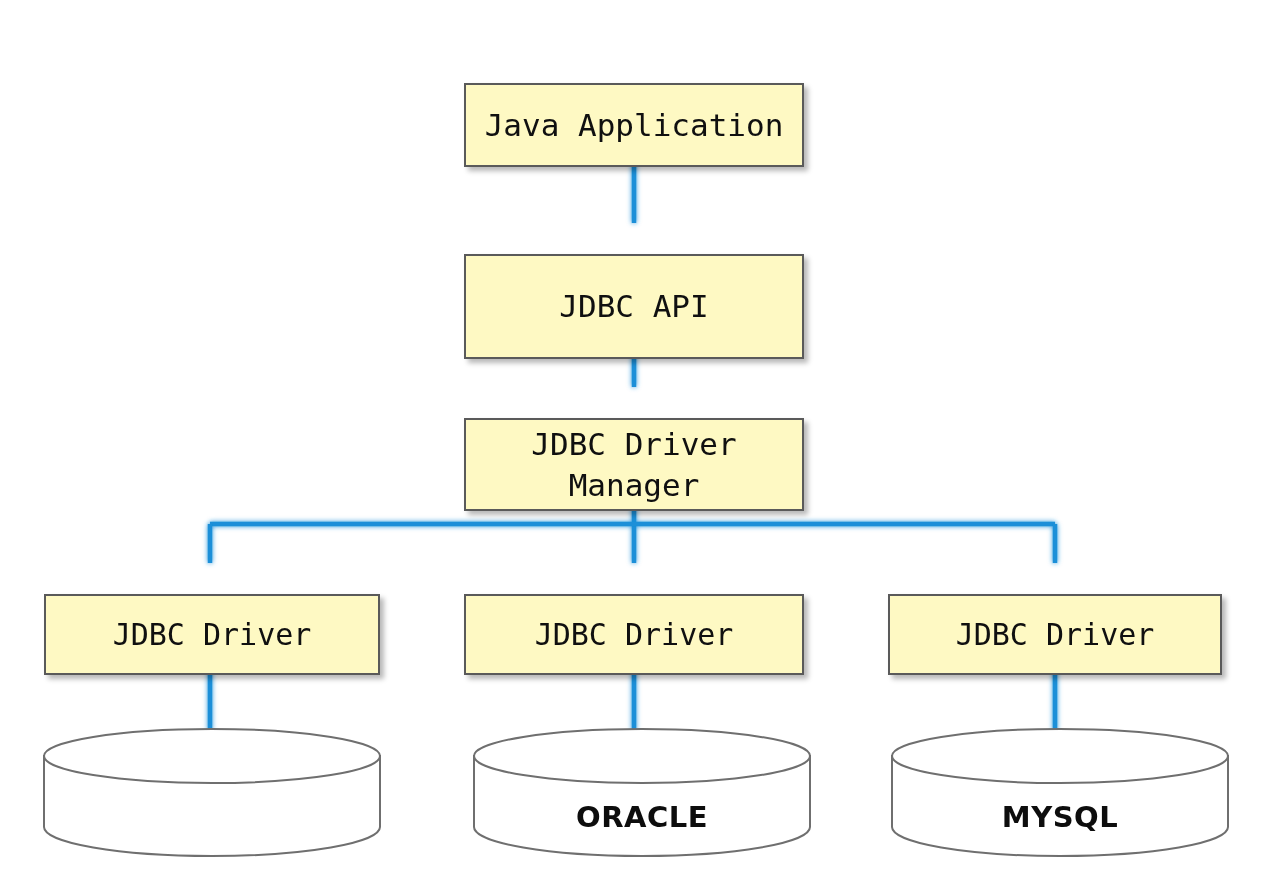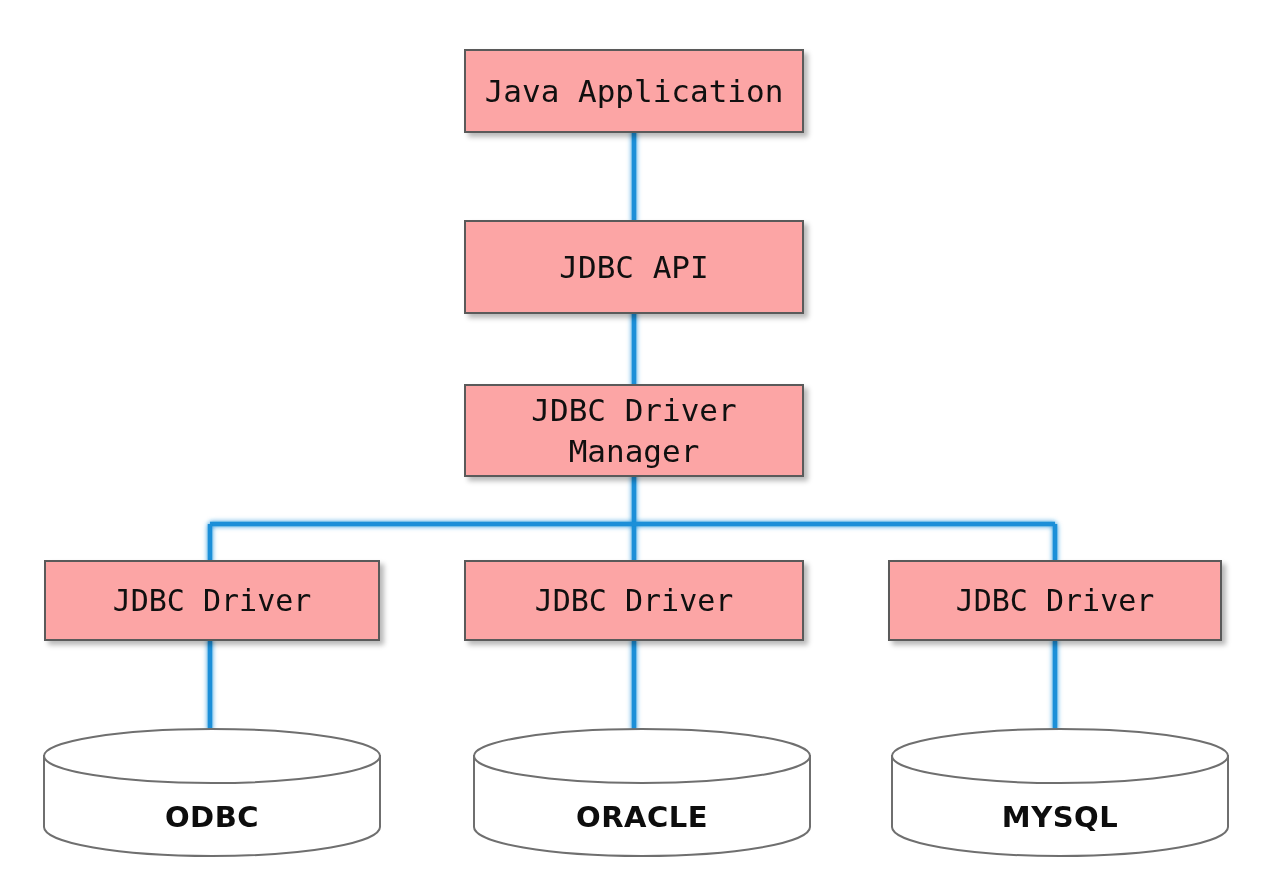--- a/index.html
+++ b/index.html
@@ -22,41 +22,42 @@
     left: 0; top: 0;
     width: 1280px;
     height: 880px;
     pointer-events: none;
   }
 
   
   .node {
     position: absolute;
     box-sizing: border-box;
-    background: #fca5a5;
+    background: #fef9c3;
     border: 2px solid #5a5a5a;
     box-shadow: 4px 4px 5px rgba(0,0,0,0.28);
     display: flex;
     align-items: center;
     justify-content: center;
     z-index: 3;
+    margin-top: 34px;
   }
   .node-label {
     font-family: "DejaVu Sans Mono", "Liberation Mono", monospace;
     color: #101010;
     text-align: center;
     line-height: 1.32;
     white-space: pre-line;
     letter-spacing: 0px;
   }
 
   .node.app        { left: 464px; top: 49px;  width: 340px; height: 84px; }
   .node.app .node-label       { font-size: 31px; }
 
-  .node.api        { left: 464px; top: 220px; width: 340px; height: 94px; }
+  .node.api        { left: 464px; top: 220px; width: 340px; height: 105px; }
   .node.api .node-label       { font-size: 31px; }
 
   .node.mgr        { left: 464px; top: 384px; width: 340px; height: 93px; }
   .node.mgr .node-label       { font-size: 31px; }
 
   .node.drv        { top: 560px; width: 336px; height: 81px; }
   .node.drv .node-label       { font-size: 30px; }
   .node.drv.d0     { left: 44px;  }
   .node.drv.d1     { left: 464px; width: 340px; }
   .node.drv.d2     { left: 888px; width: 334px; }
@@ -144,21 +145,20 @@
   </div>
   <div class="node drv d2">
     <span class="node-label">JDBC Driver</span>
   </div>
 
   <div class="cyl c0">
     <svg viewBox="0 0 340 130" preserveAspectRatio="none">
       <path d="M 2 29 L 2 100 A 168 29 0 0 0 338 100 L 338 29 Z" fill="#ffffff" stroke="#6f6f6f" stroke-width="2"></path>
       <ellipse cx="170" cy="29" rx="168" ry="27" fill="#ffffff" stroke="#6f6f6f" stroke-width="2"></ellipse>
     </svg>
-    <div class="cyl-label">ODBC</div>
   </div>
 
   <div class="cyl c2">
     <svg viewBox="0 0 340 130" preserveAspectRatio="none">
       <path d="M 2 29 L 2 100 A 168 29 0 0 0 338 100 L 338 29 Z" fill="#ffffff" stroke="#6f6f6f" stroke-width="2"></path>
       <ellipse cx="170" cy="29" rx="168" ry="27" fill="#ffffff" stroke="#6f6f6f" stroke-width="2"></ellipse>
     </svg>
     <div class="cyl-label">MYSQL</div>
   </div>
 

